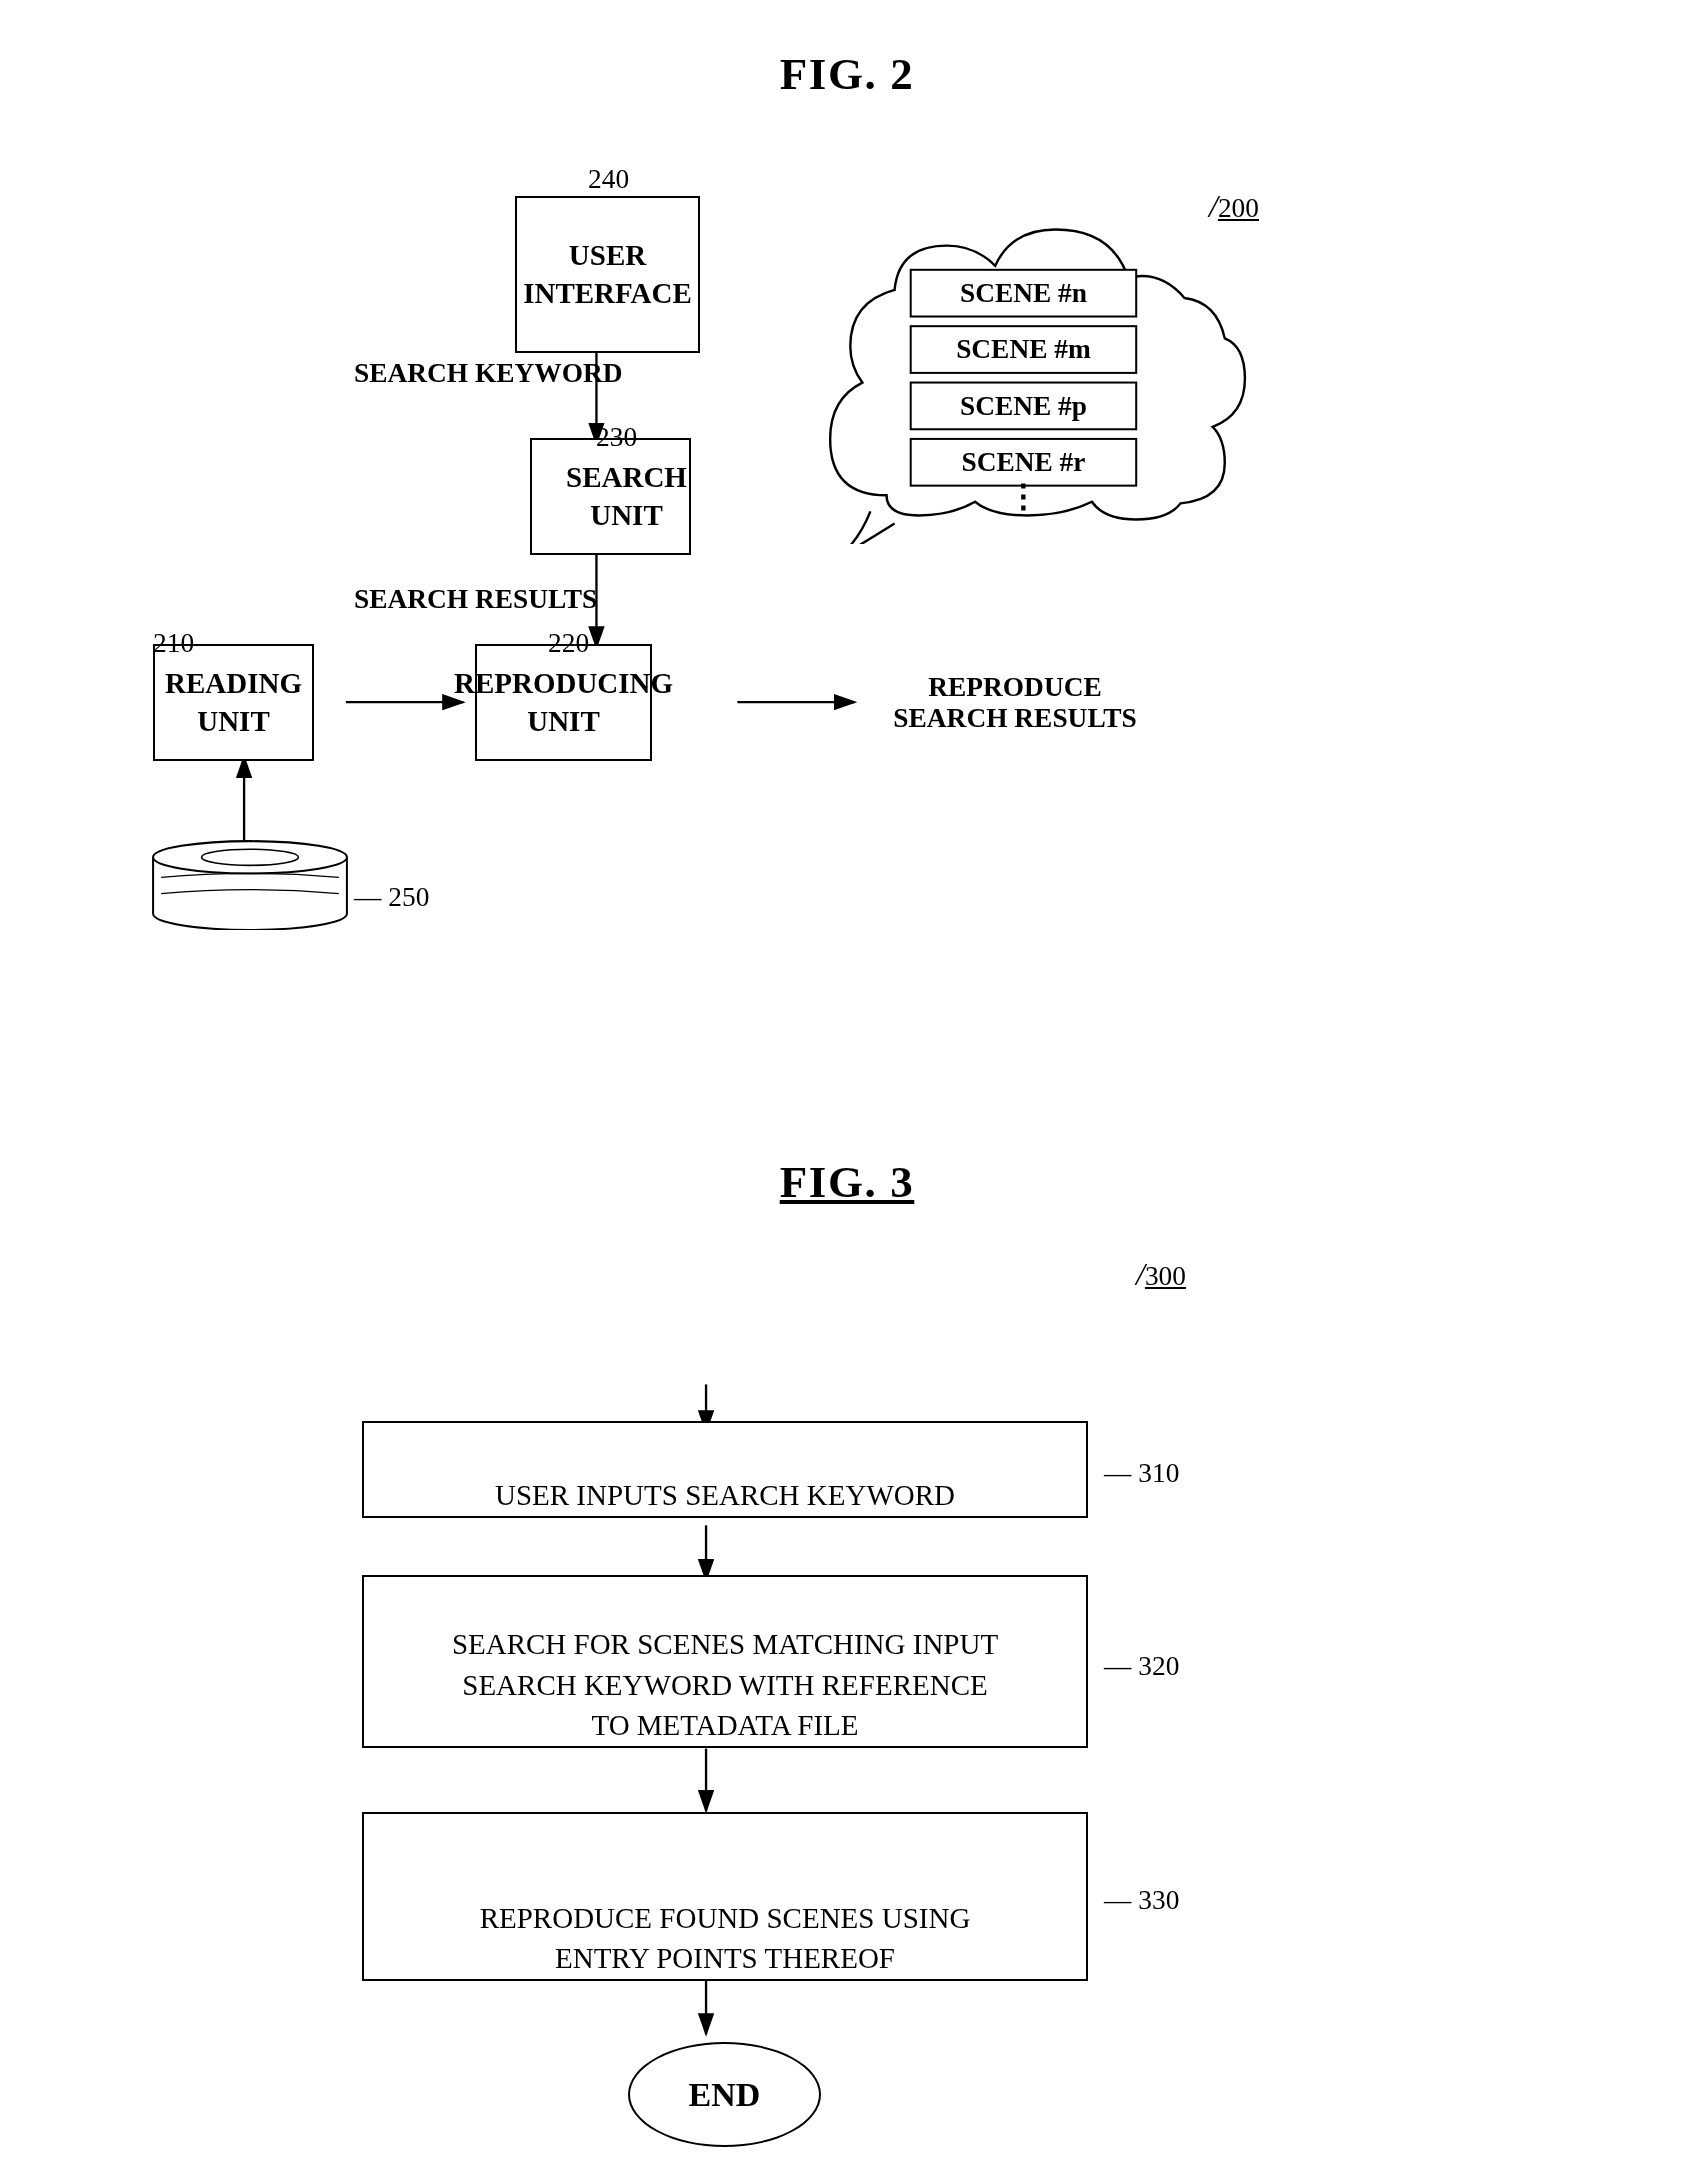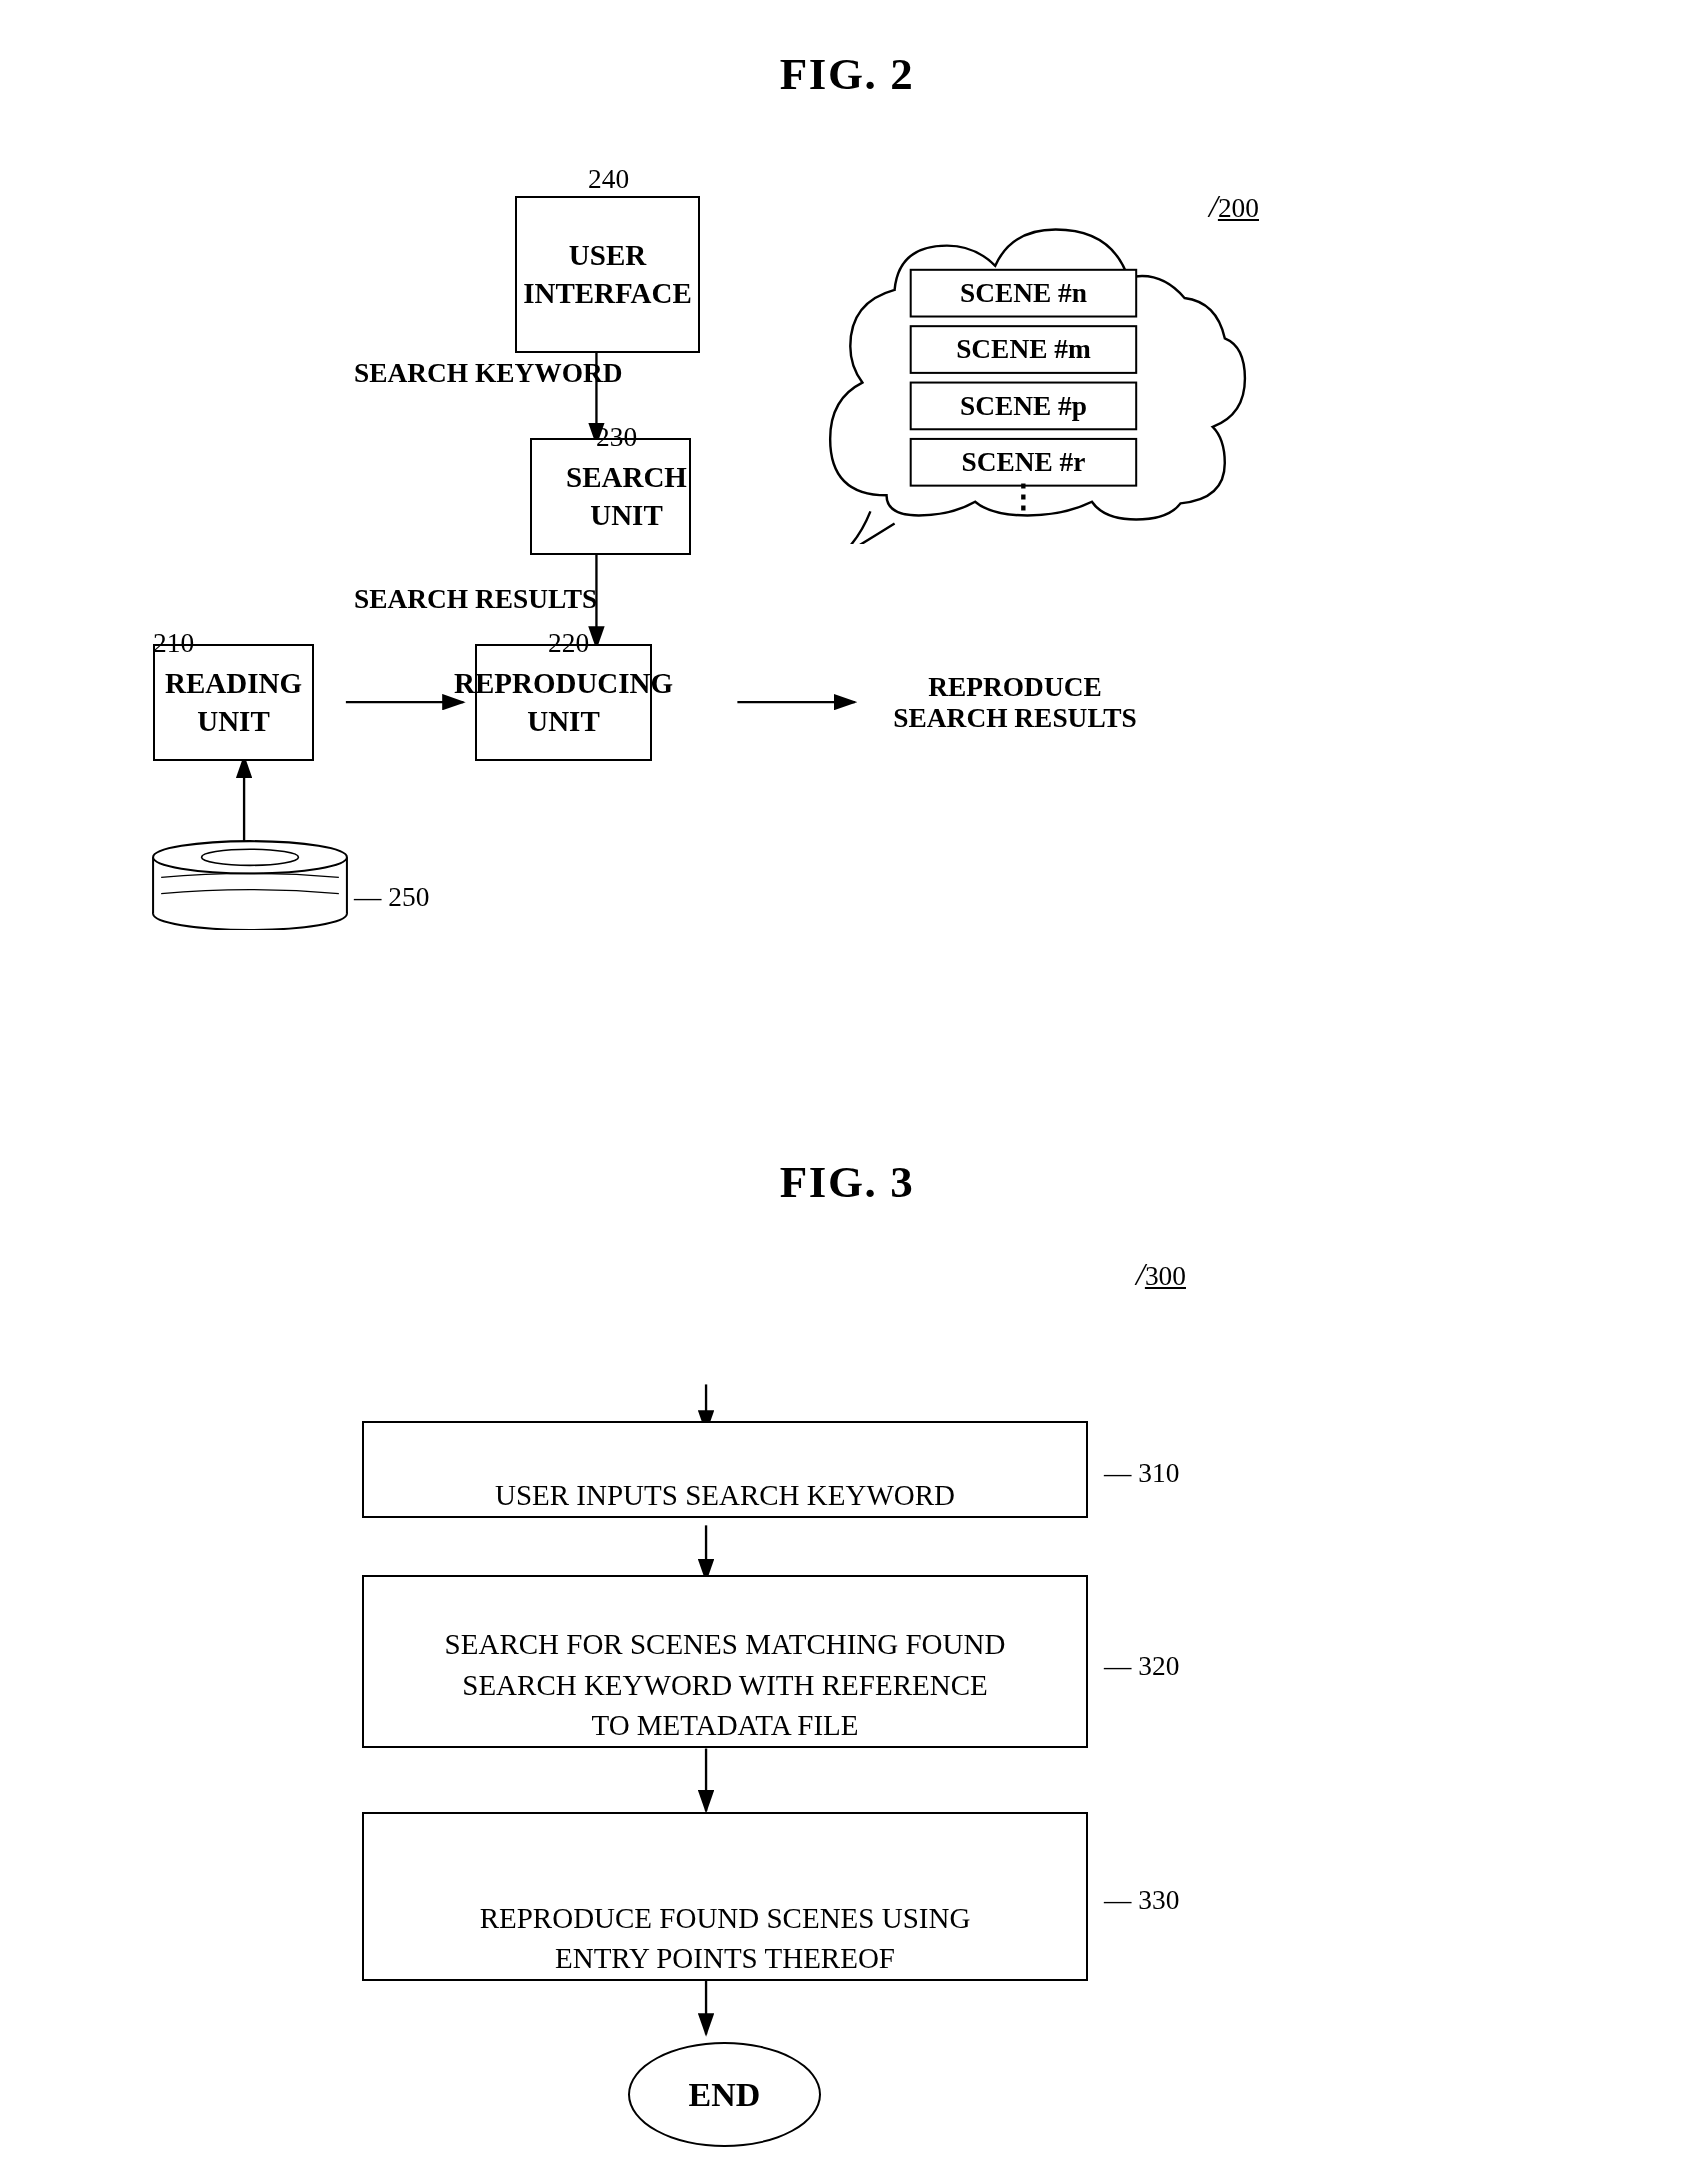--- a/index.html
+++ b/index.html
@@ -248,21 +248,21 @@
 
         <path d="M 20 55 Q 130 45 240 55" fill="none" stroke="#000" stroke-width="1.5"></path>
         <path d="M 20 75 Q 130 65 240 75" fill="none" stroke="#000" stroke-width="1.5"></path>
       </svg>
     </div>
 
     <div class="ref" style="top:758px; left:290px;">— <span>250</span></div>
 
   </div>
 
-  <div class="fig-title" style="margin-top:28px;">FIG. 3</div>
+  <div class="fig-title" style="margin-top:28px;text-decoration:underline;">FIG. 3</div>
 
   <div class="fig3-container">
 
     <svg class="arrows-svg" viewBox="0 0 2000 1340" xmlns="http://www.w3.org/2000/svg">
       <defs>
         <marker id="arrowhead3" markerWidth="10" markerHeight="7" refX="9" refY="3.5" orient="auto">
           <polygon points="0 0, 10 3.5, 0 7" fill="#000"></polygon>
         </marker>
       </defs>
 
@@ -280,21 +280,21 @@
     </div>
 
 
     <div class="rect-box" style="width:726px; height:97px; top:189px; left:298px;">
       <span>USER INPUTS SEARCH KEYWORD</span>
     </div>
 
     <div class="ref" style="top:226px; left:1040px;">— <span>310</span></div>
 
     <div class="rect-box" style="width:726px; height:173px; top:343px; left:298px;">
-      <span style="white-space:pre-line;">SEARCH FOR SCENES MATCHING FOUND
+      <span style="white-space:pre-line;">SEARCH FOR SCENES MATCHING INPUT
 SEARCH KEYWORD WITH REFERENCE
 TO METADATA FILE</span>
     </div>
 
     <div class="ref" style="top:419px; left:1040px;">— <span>320</span></div>
 
     <div class="rect-box" style="width:726px; height:169px; top:580px; left:298px;">
       <span style="white-space:pre-line;">REPRODUCE FOUND SCENES USING
 ENTRY POINTS THEREOF</span>
     </div>

